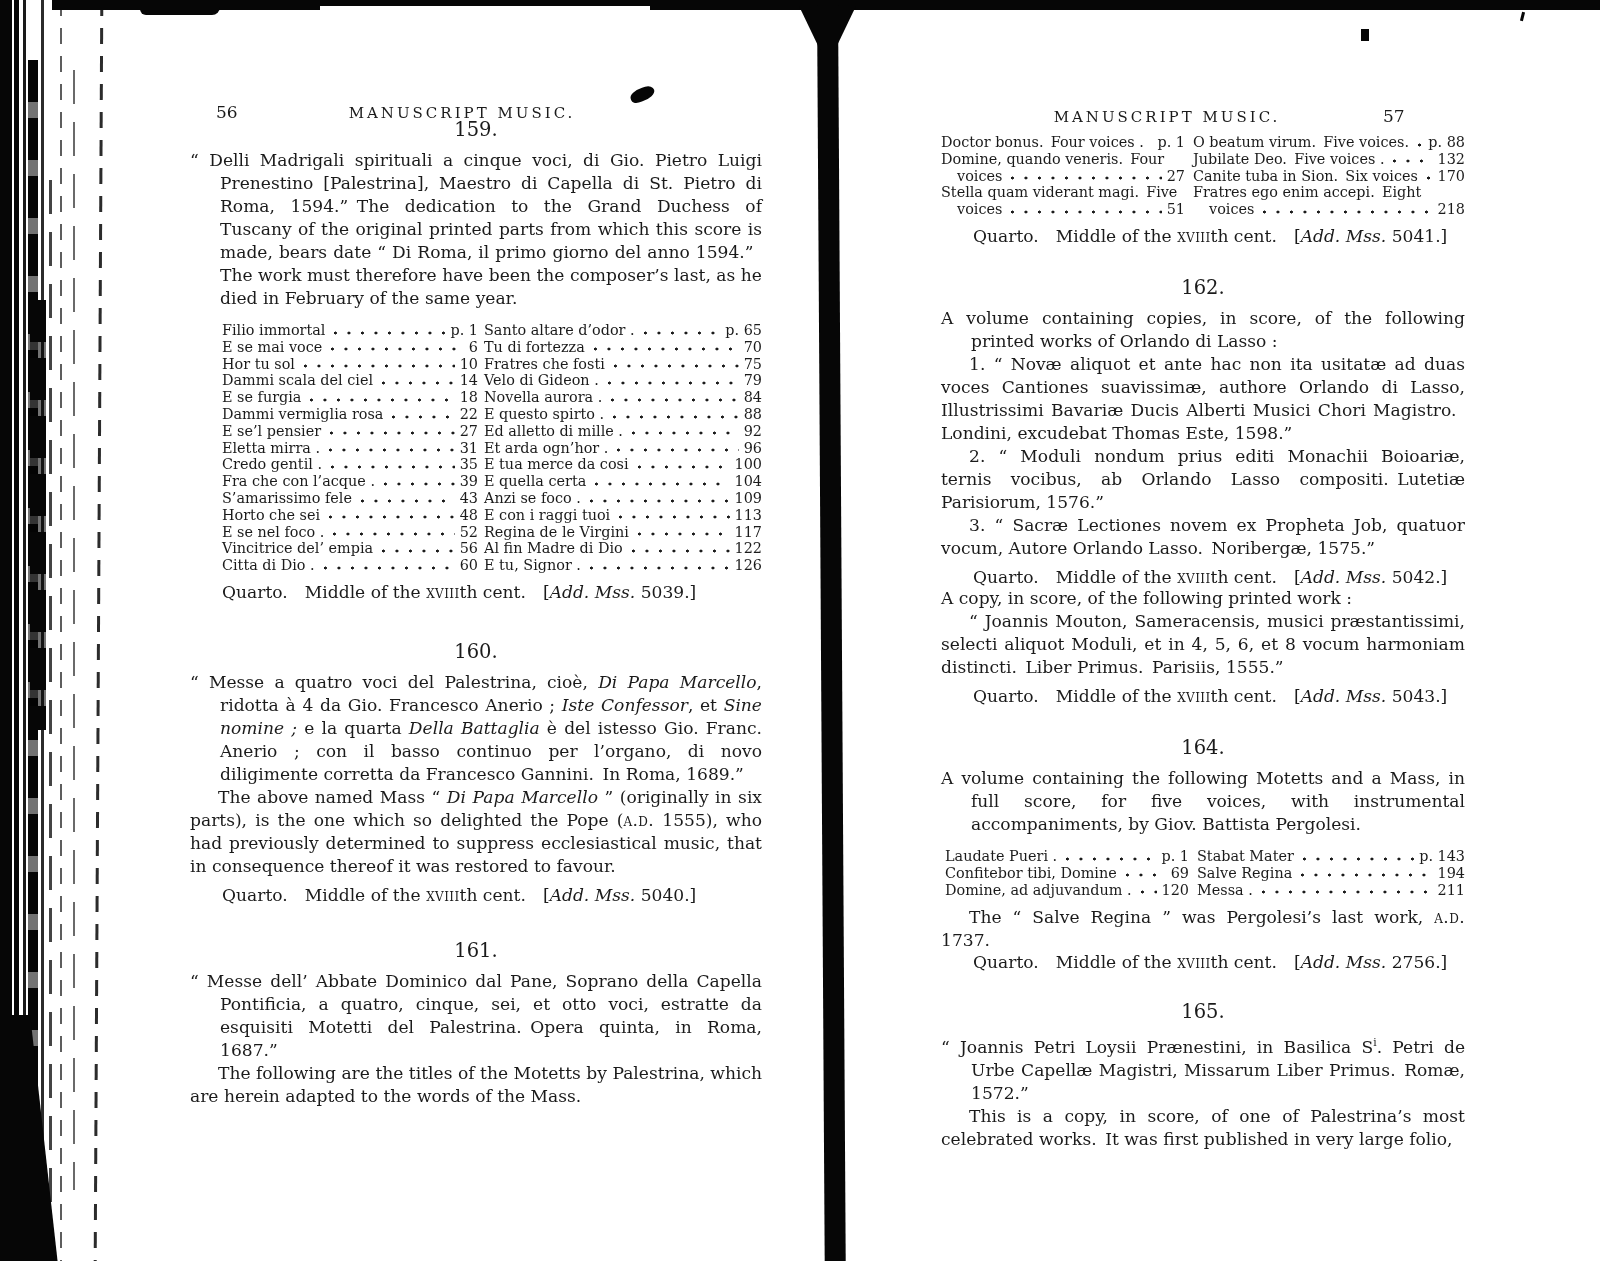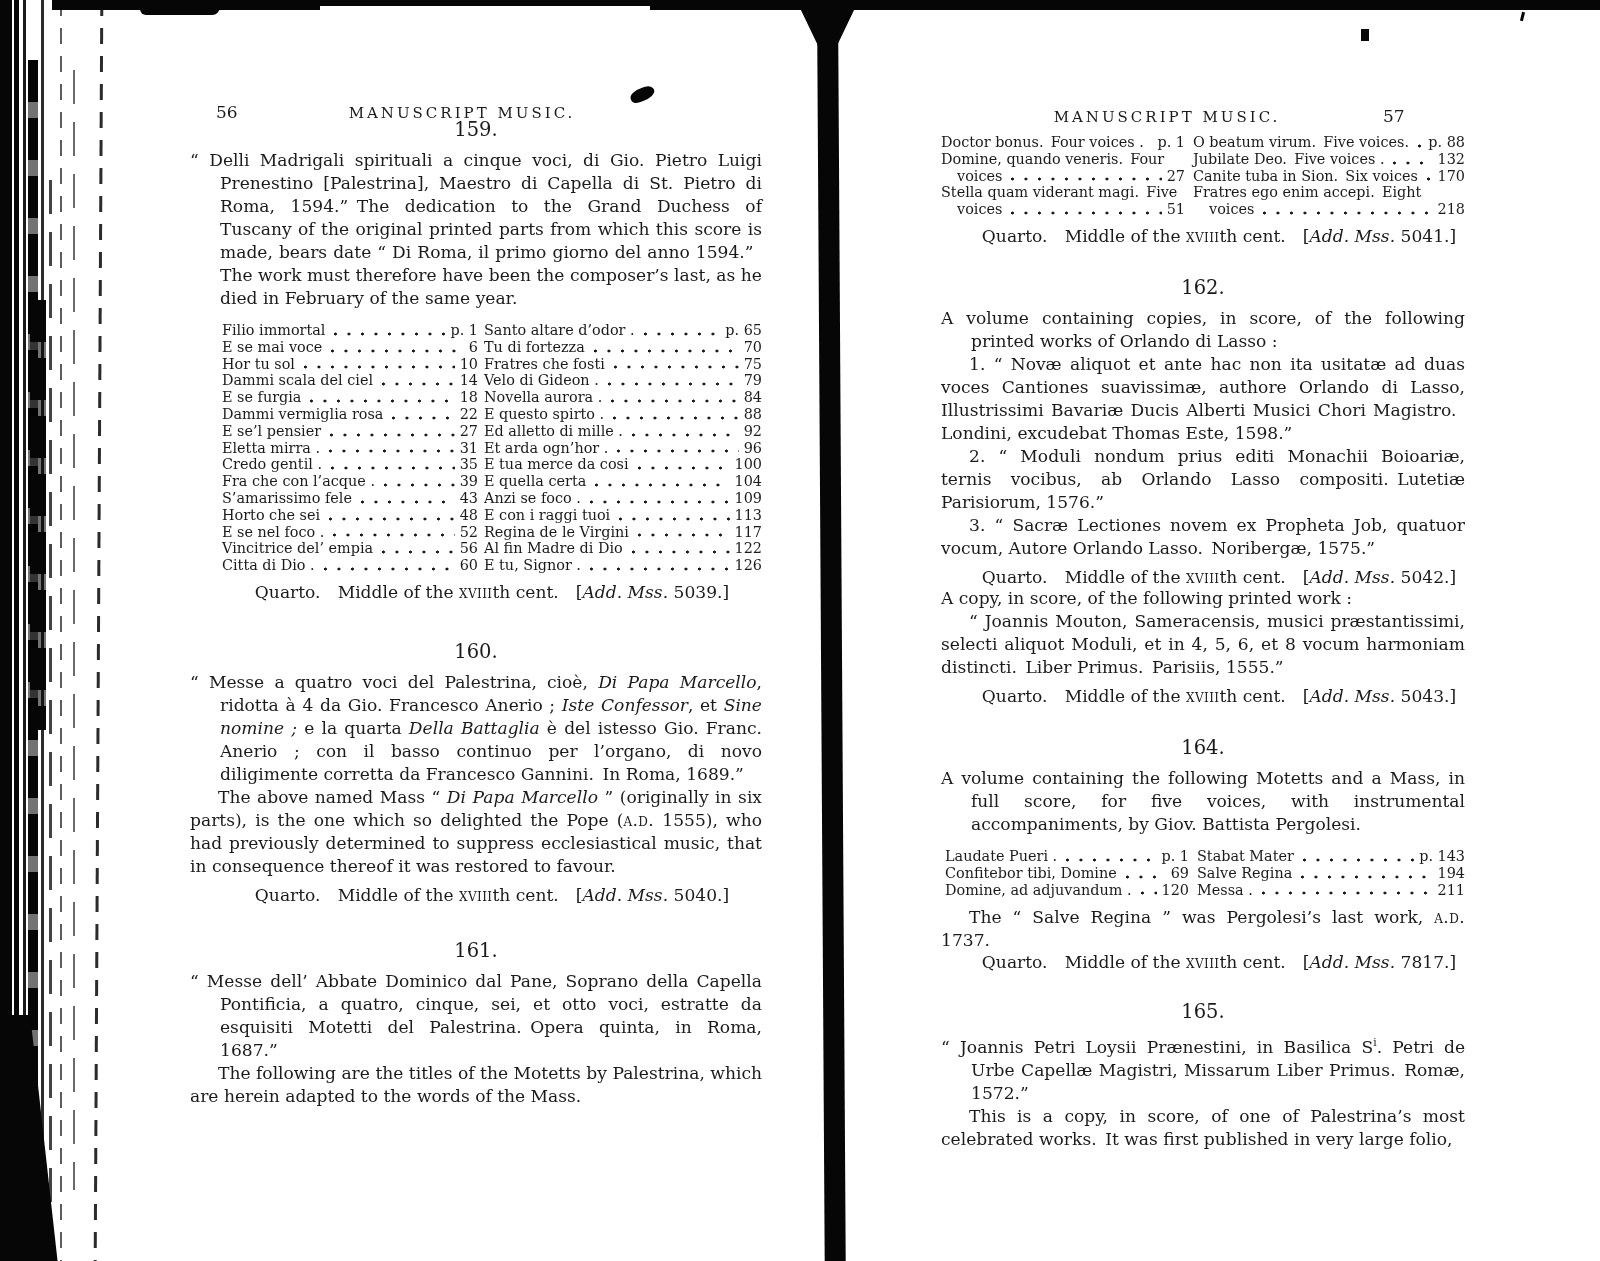--- a/index.html
+++ b/index.html
@@ -30,35 +30,35 @@
   .lp{left:190px;top:104px;width:572px;}
   .rp{left:941px;top:108px;width:524px;}
   .runhead{position:absolute;top:0;transform:translateX(-50%);letter-spacing:3px;font-size:15px;white-space:nowrap;}
   .lp .runhead{left:272px;}
   .rp .runhead{left:226px;}
   .pagenum{position:absolute;top:-2px;font-size:17px;}
   .lp .pagenum{left:26px;}
   .rp .pagenum{left:442px;}
   .entry-head{text-align:center;font-size:19.5px;margin:24px 0 8px;}
   .first-head{margin-top:14px;}
-  p{margin:0;text-align:center;}
+  p{margin:0;}
   .para{font-size:17.1px;line-height:23px;text-align:justify;}
   .hang{padding-left:30px;text-indent:-30px;}
   .ind{text-indent:28px;}
   .it{font-style:italic;}
   .sc{font-variant:small-caps;letter-spacing:.4px;}
   sup{font-size:.62em;}
   .colo{margin:7px 0 0 32px;font-size:17.1px;}
   
   .ixcols{display:flex;font-size:14.4px;line-height:16.8px;margin:12px 0 8px;}
   .lp .ixcols{padding-left:32px;}
   .lp .c1{width:256px;margin-right:6px;}
   .rp .c1{width:244px;margin-right:8px;}
   .c2{flex:1;}
-  .ixrow{display:flex;align-items:flex-end;}
+  .ixrow{display:flex;align-items:center;}
   .ixt,.ixp{white-space:nowrap;}
   .ixp{text-align:right;}
   .ldr{flex:1 1 10px;height:1em;position:relative;margin:0 2px;min-width:8px;}
   .ldr::after{content:"";position:absolute;left:7px;right:3px;bottom:3px;height:4px;
     background-image:radial-gradient(circle at 1.5px 2px,var(--ink) 1.35px,transparent 1.7px);
     background-size:13.5px 4px;background-repeat:repeat-x;}
   .ixl2{padding-left:16px;}
   .idx-top{margin-top:26px;}
 </style>
 </head>
@@ -366,20 +366,20 @@
             <span class="ixp">194</span>
           </div>
           <div class="ixrow">
             <span class="ixt">Messa .</span>
             <span class="ldr"></span>
             <span class="ixp">211</span>
           </div>
         </div>
     </div>
     <p class="para ind"><span>The “ Salve Regina ” was Pergolesi’s last work, </span><span class="sc">a.d.</span><span> 1737.</span></p>
-    <p class="colo" style="margin-top:0;"><span>Quarto. Middle of the </span><span class="sc">xviii</span><span>th cent. [</span><span class="it">Add. Mss.</span><span> 7817.]</span></p>
+    <p class="colo" style="margin-top:0;"><span>Quarto. Middle of the </span><span class="sc">xviii</span><span>th cent. [</span><span class="it">Add. Mss.</span><span> 2756.]</span></p>
 
     <div class="entry-head" style="margin-top:28px;">165.</div>
     <p class="para hang"><span>“ Joannis Petri Loysii Prænestini, in Basilica S</span><sup>i</sup><span>. Petri de Urbe Capellæ Magistri, Missarum Liber Primus. Romæ, 1572.”</span></p>
     <p class="para ind"><span>This is a copy, in score, of one of Palestrina’s most celebrated works. It was first published in very large folio,</span></p>
 
   </div>
 </div>
 
 </body></html>

